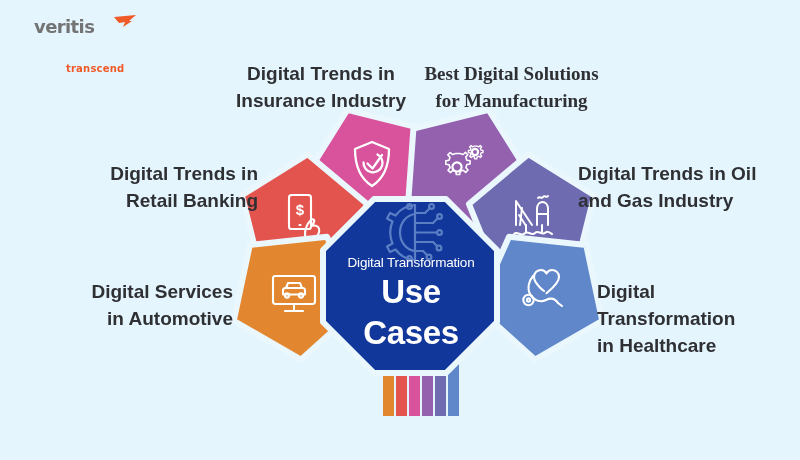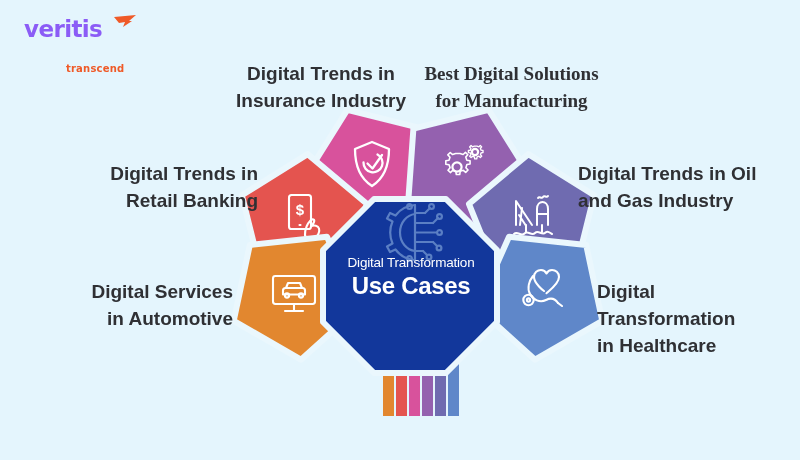--- a/index.html
+++ b/index.html
@@ -26,27 +26,27 @@
   
   #logo {
     position: absolute;
     left: 18px;
     top: 14px;
     width: 130px;
     height: 46px;
   }
   #logo-word {
     font-family: "DejaVu Sans", sans-serif;
-    font-size: 23px;
+    font-size: 18px;
     font-weight: bold;
-    color: #8b5cf6;
+    color: #737373;
     letter-spacing: -0.6px;
     line-height: 1;
     position: absolute;
-    left: 6px;
+    left: 16px;
     top: 4px;
   }
   #logo-sub {
     position: absolute;
     left: 48px;
     top: 31px;
     font-family: "DejaVu Sans", sans-serif;
     font-size: 10px;
     font-weight: bold;
     color: #ef5a28;
@@ -95,21 +95,21 @@
   #hub-line1 {
     font-family: "Liberation Sans", sans-serif;
     font-size: 13.5px;
     font-weight: normal;
     color: #ffffff;
     line-height: 1.15;
     letter-spacing: -0.2px;
   }
   #hub-line2 {
     font-family: "Liberation Sans", sans-serif;
-    font-size: 24px;
+    font-size: 33px;
     font-weight: bold;
     color: #ffffff;
     line-height: 1.25;
     letter-spacing: -0.3px;
   }
 </style>
 </head>
 <body style="background: rgb(228, 245, 253);">
 
 <div id="canvas">

